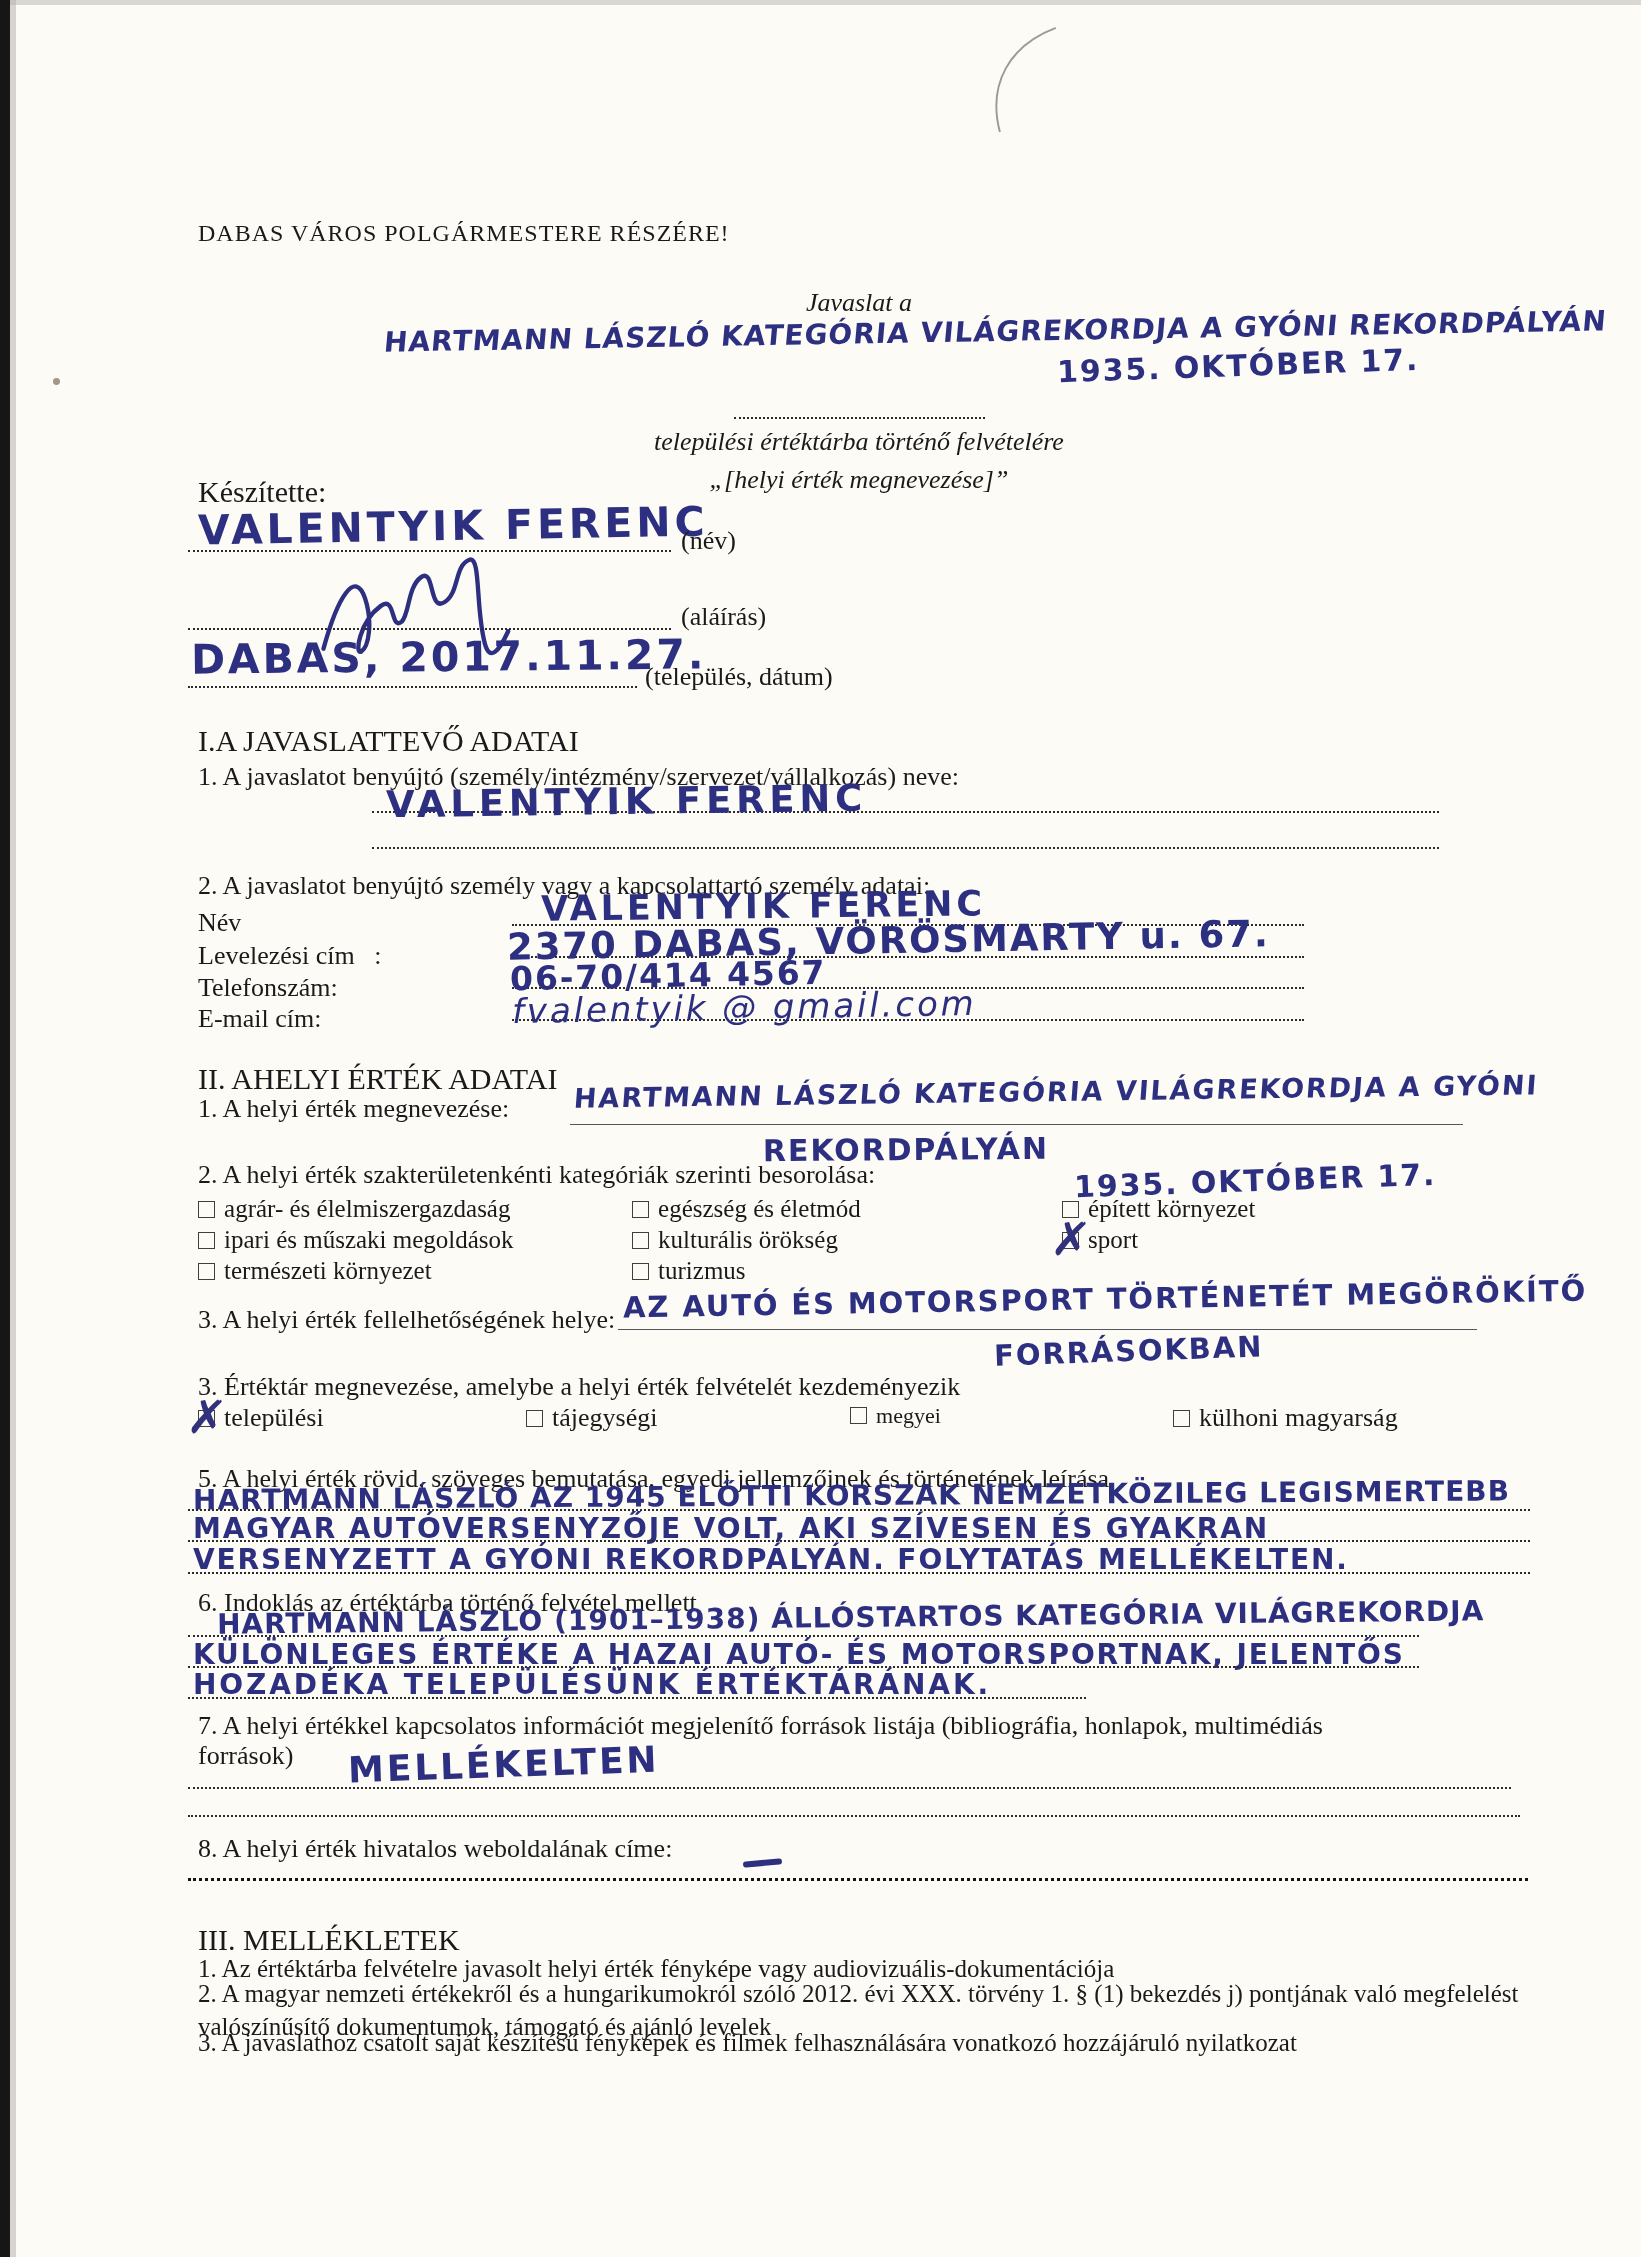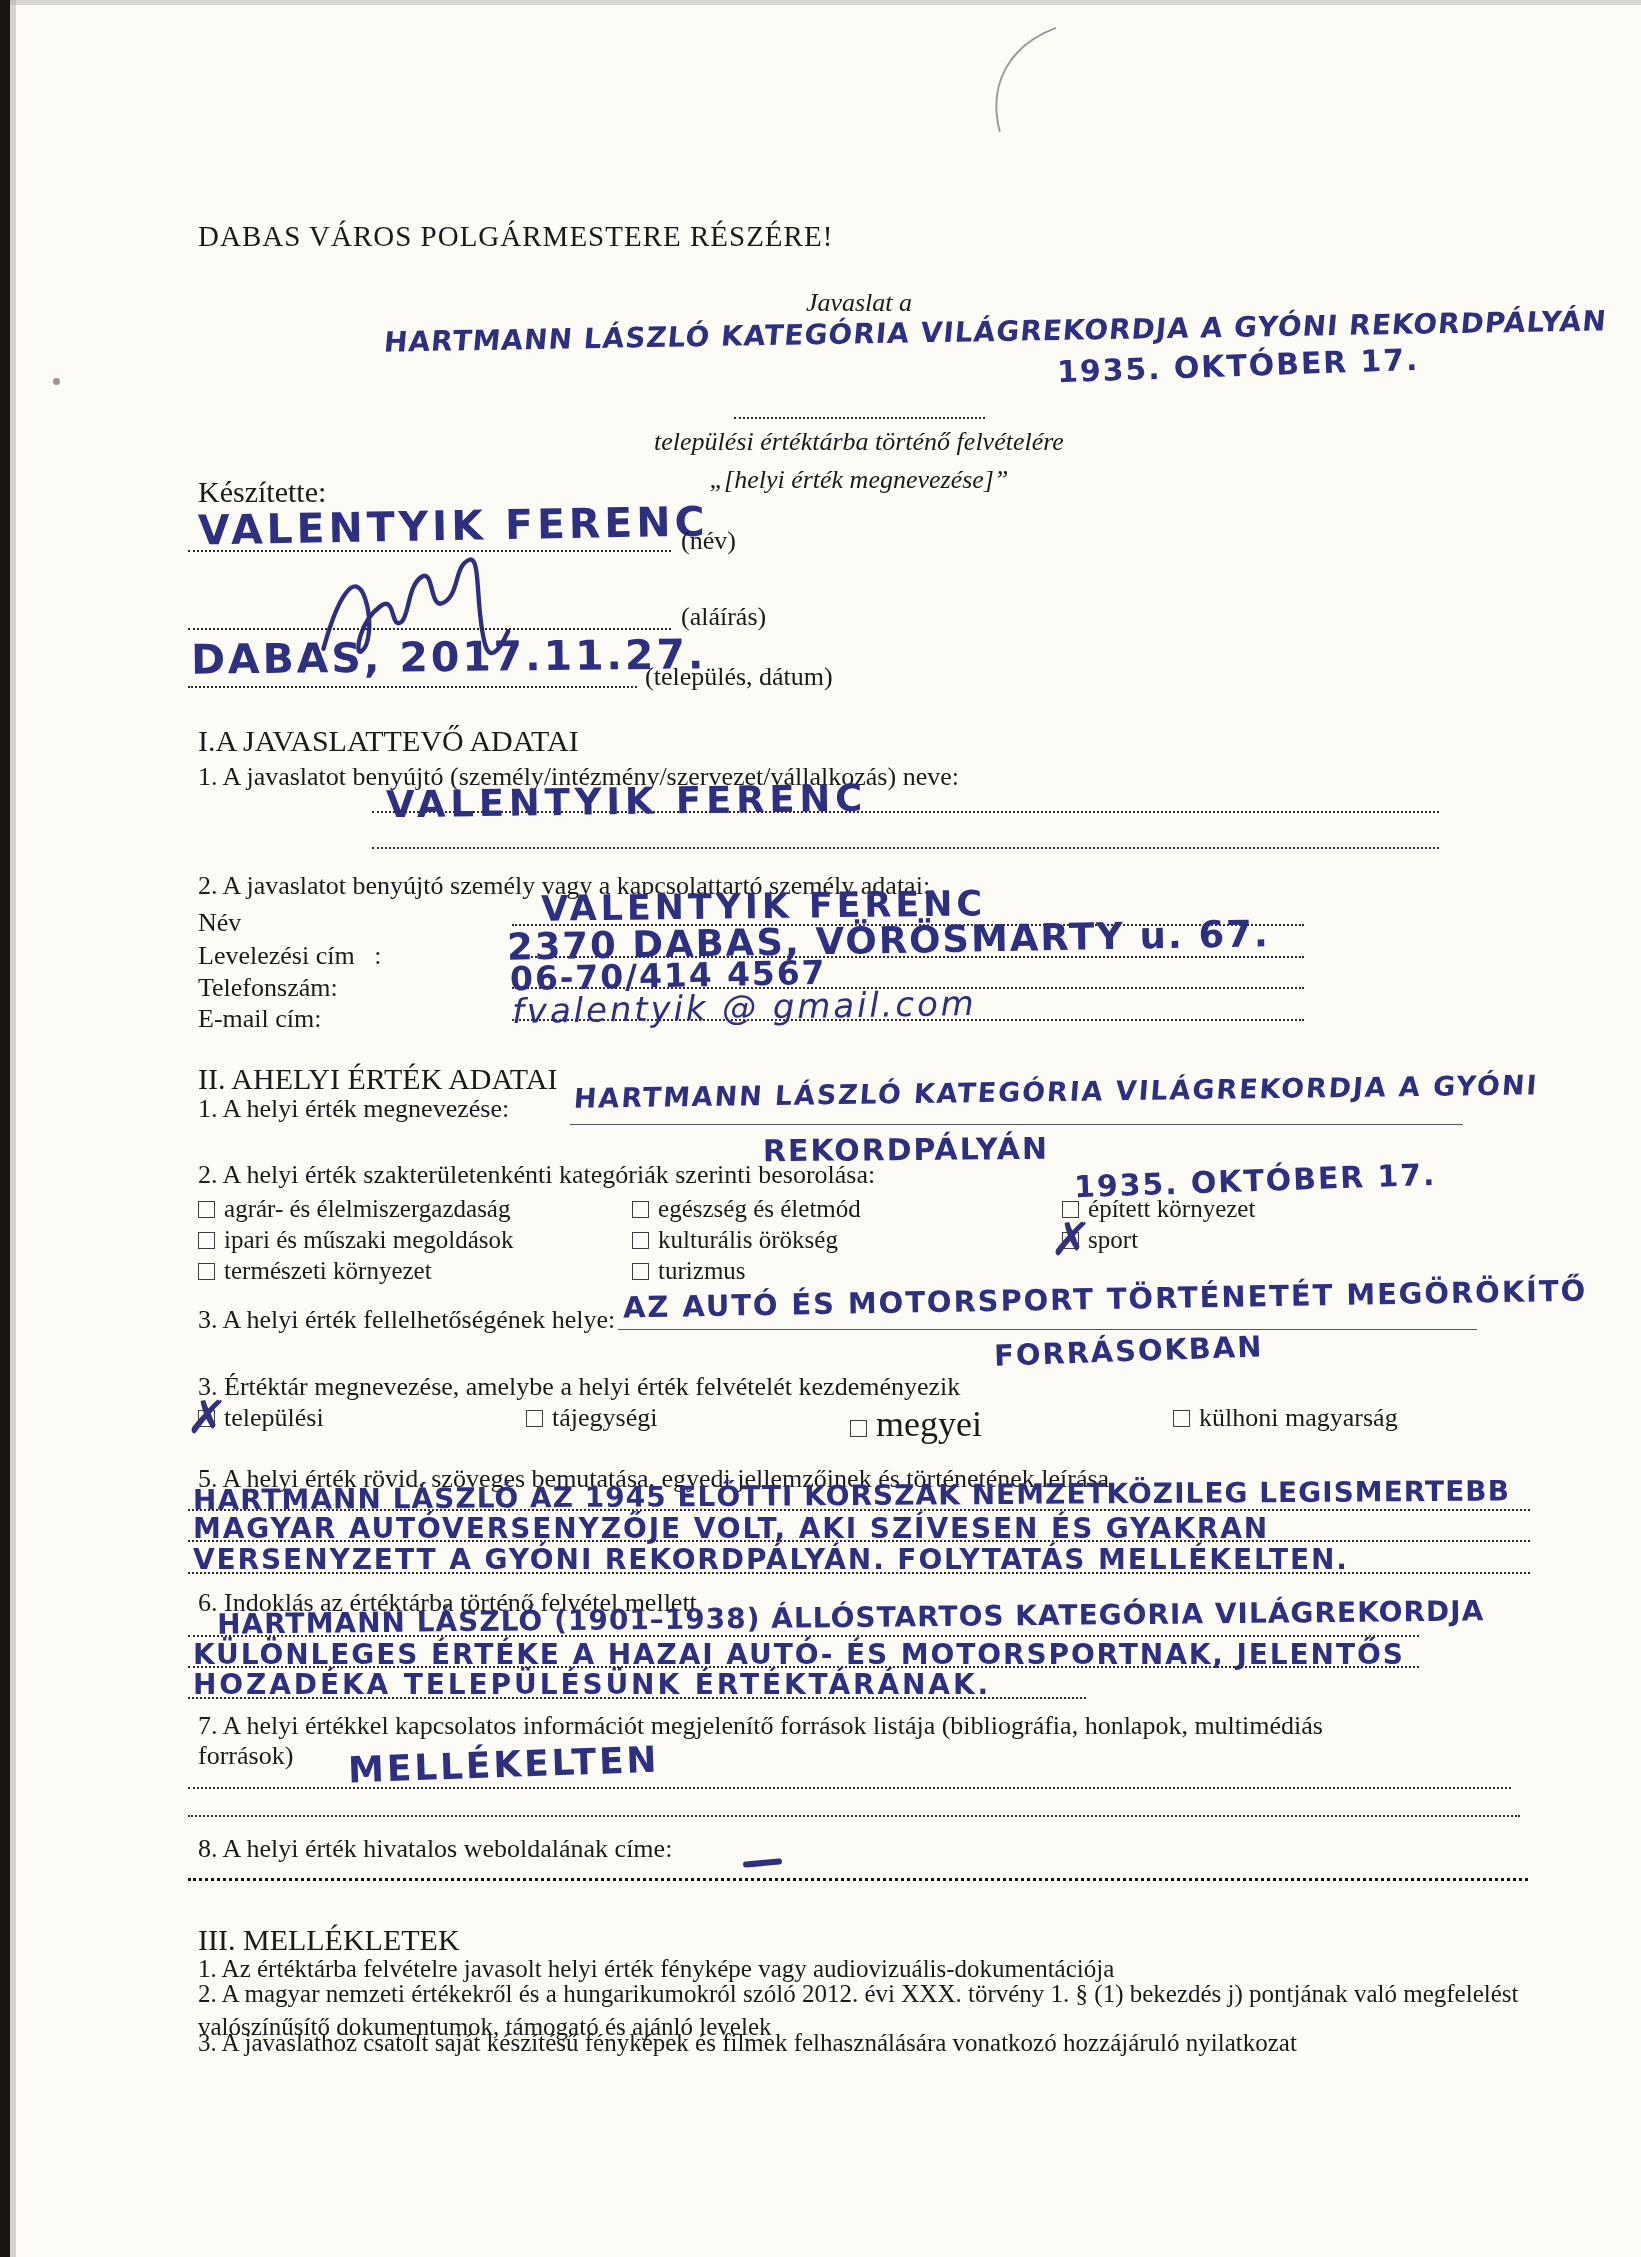--- a/index.html
+++ b/index.html
@@ -37,21 +37,21 @@
 <div id="page">
 
   <div class="abs topstrip"></div>
   <div class="abs edgebar"></div>
   <div class="abs edgebar2"></div>
   <svg class="abs" style="left:961px;top:24px" width="126" height="111" viewBox="0 0 130 115">
     <path d="M98,4 C50,22 27,62 40,112" stroke="#9a9a9a" stroke-width="2" fill="none"></path>
   </svg>
   <div class="abs speck" style="left:53px;top:378px"></div>
 
-  <div class="abs t27" style="left:198px;top:220px;letter-spacing:1px;font-size:29px">DABAS VÁROS POLGÁRMESTERE RÉSZÉRE!</div>
+  <div class="abs t27" style="left:198px;top:220px;letter-spacing:1px;font-size:24px">DABAS VÁROS POLGÁRMESTERE RÉSZÉRE!</div>
 
   <div class="abs" style="left:521px;top:288px;width:676px;text-align:center">
     <div class="t27 it">Javaslat a</div>
     <div style="height:87px"></div>
     <div style="display:inline-block;width:251px" class="dotl"></div>
     <div class="t27 it" style="margin-top:3.9px">települési értéktárba történő felvételére</div>
     <div class="t27 it" style="margin-top:7.7px">„[helyi érték megnevezése]”</div>
   </div>
   <div class="abs hw hwt" style="left:384px;top:315px;font-size:28px;letter-spacing:1px">HARTMANN LÁSZLÓ KATEGÓRIA VILÁGREKORDJA A GYÓNI REKORDPÁLYÁN</div>
   <div class="abs hw" style="left:1057px;top:348px;font-size:30px;transform:rotate(-2deg)">1935. OKTÓBER 17.</div>
@@ -133,21 +133,21 @@
   <div class="abs solidl" style="left:618px;top:1329px;width:859px"></div>
   <div class="abs hw" style="left:994px;top:1334px;font-size:29px;transform:rotate(-2deg)">FORRÁSOKBAN</div>
 
   <div class="abs t27" style="left:198px;top:1372px">3. Értéktár megnevezése, amelybe a helyi érték felvételét kezdeményezik</div>
   <div class="checkitem checked" style="left:198px;top:1403px;font-size:26px">
     <span class="cbrel"><span class="xmark">✗</span></span><span>települési</span>
   </div>
   <div class="checkitem" style="left:526px;top:1403px;font-size:26px">
     <span class="cbrel"></span><span>tájegységi</span>
   </div>
-  <div class="checkitem" style="left:850px;top:1403px;font-size:36px">
+  <div class="checkitem" style="left:850px;top:1403px;font-size:22px">
     <span class="cbrel"></span><span>megyei</span>
   </div>
   <div class="checkitem" style="left:1173px;top:1403px;font-size:26px">
     <span class="cbrel"></span><span>külhoni magyarság</span>
   </div>
 
   <div class="abs t27" style="left:198px;top:1464px">5. A helyi érték rövid, szöveges bemutatása, egyedi jellemzőinek és történetének leírása</div>
   <div class="abs hw" style="left:193px;top:1479px;font-size:28px;letter-spacing:1px;transform:rotate(-0.4deg)">HARTMANN LÁSZLÓ AZ 1945 ELŐTTI KORSZAK NEMZETKÖZILEG LEGISMERTEBB</div>
   <div class="abs dotl" style="left:188px;top:1509px;width:1342px"></div>
   <div class="abs hw" style="left:193px;top:1512px;font-size:28px;letter-spacing:1.9px">MAGYAR AUTÓVERSENYZŐJE VOLT, AKI SZÍVESEN ÉS GYAKRAN</div>

